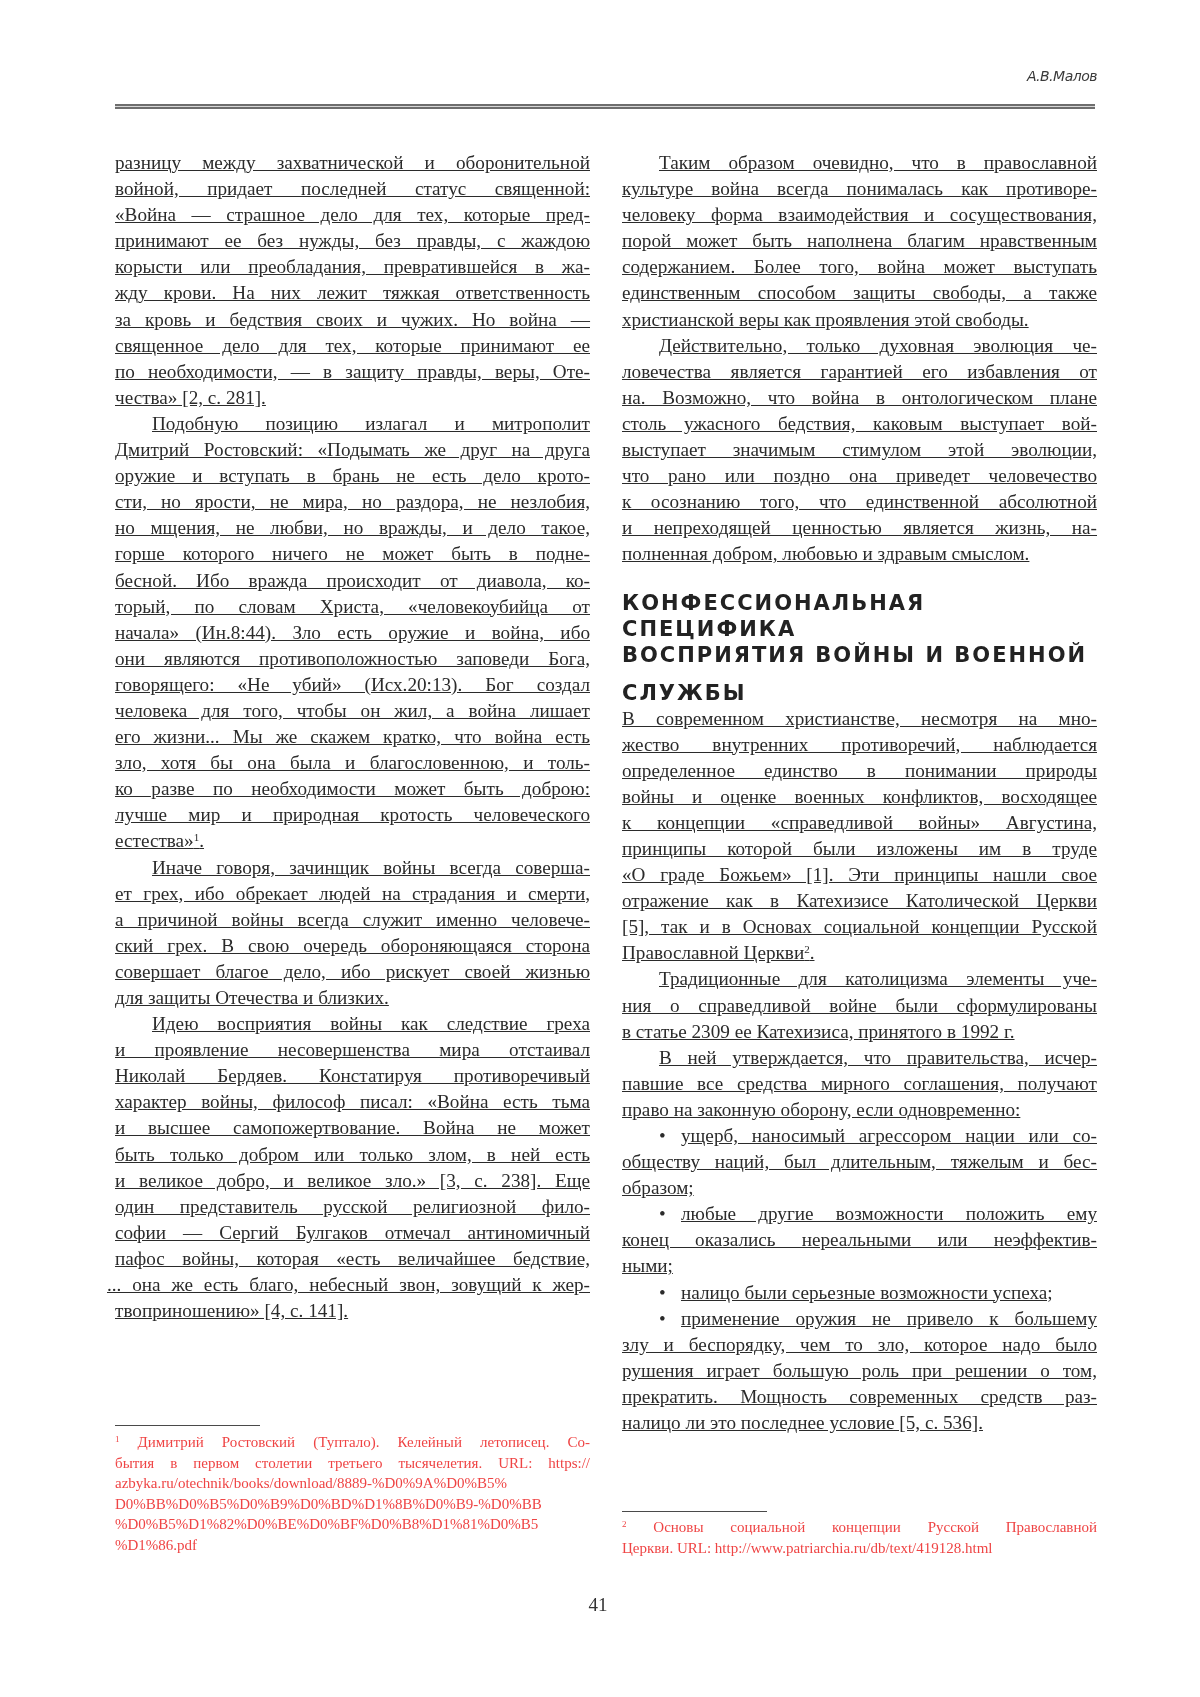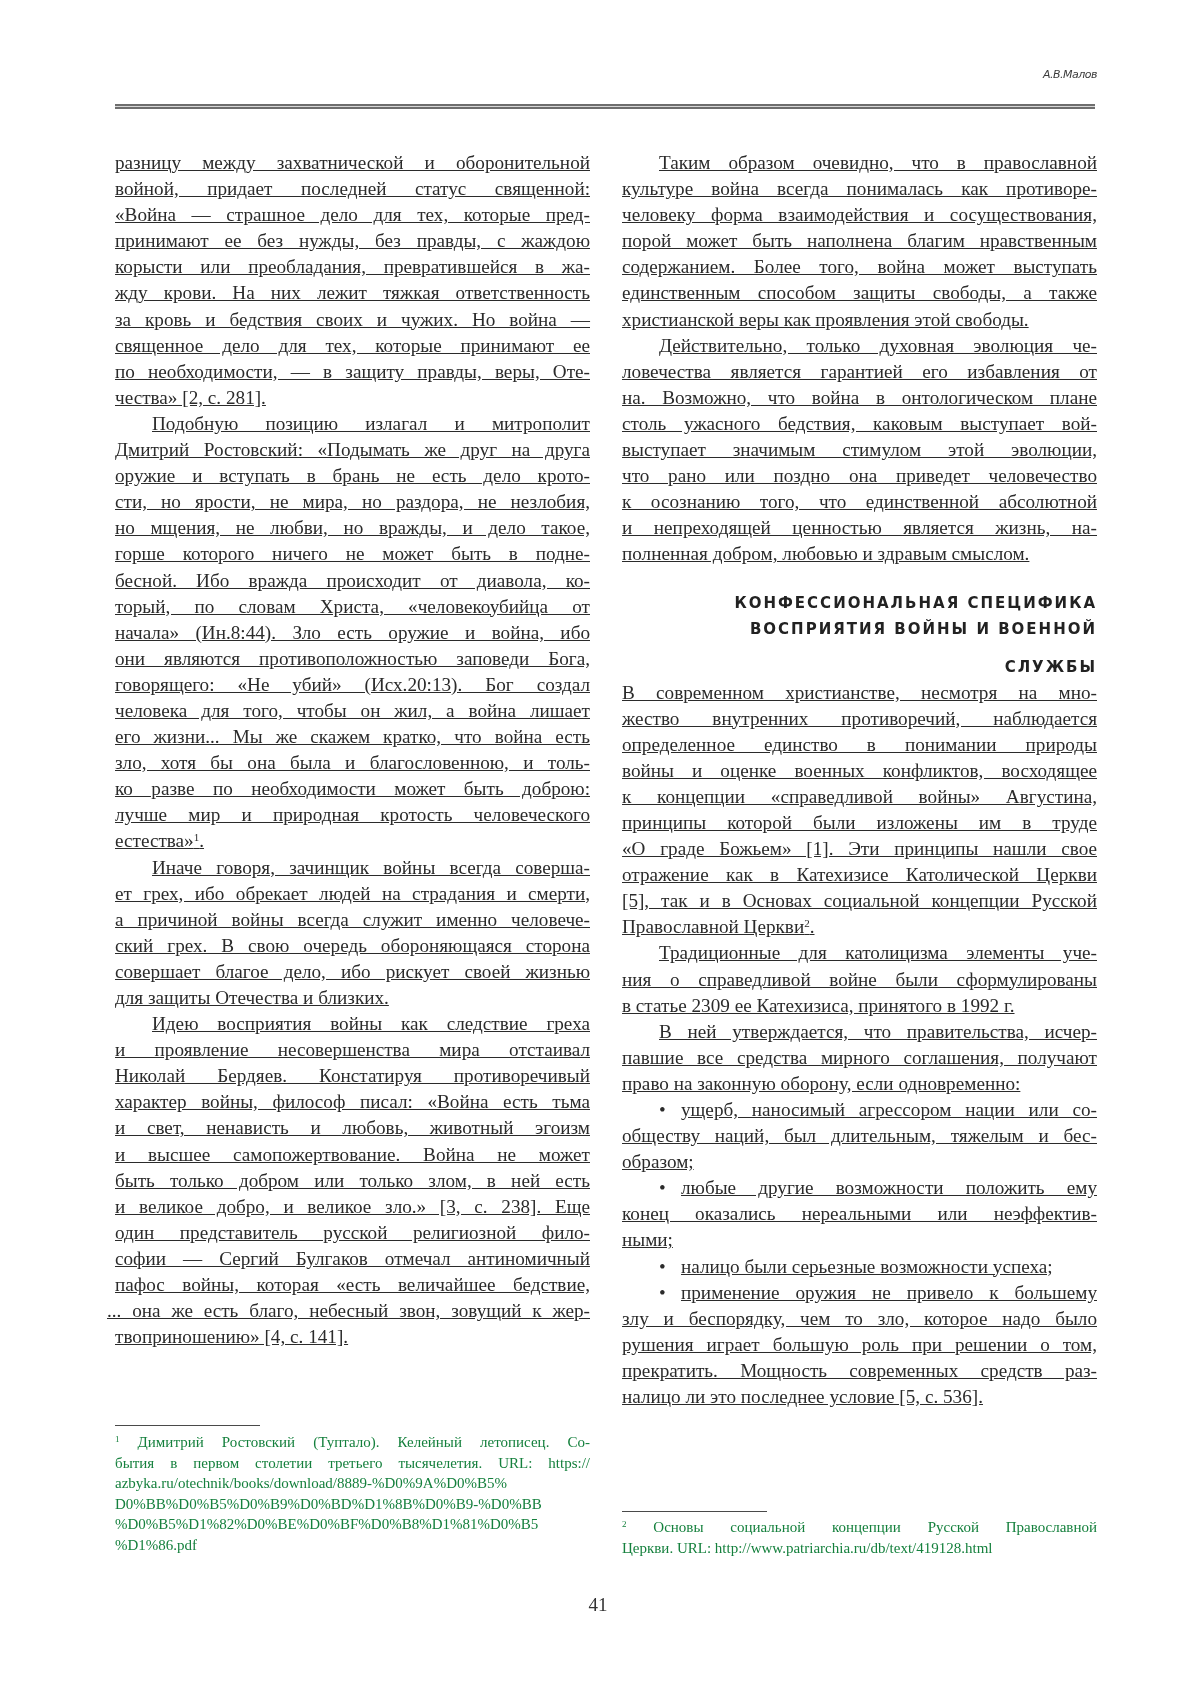--- a/index.html
+++ b/index.html
@@ -1,47 +1,47 @@
 <!DOCTYPE html>
 <html><head>
 <meta charset="utf-8">
 <style>
   html, body { margin: 0; padding: 0; background: #ffffff; }
   body { width: 1200px; height: 1697px; position: relative; overflow: hidden; color: #2a2a2a; }
   .running-head {
     position: absolute; top: 68px; right: 103px;
-    font-family: "DejaVu Sans", sans-serif; font-style: italic; font-size: 11px;
+    font-family: "DejaVu Sans", sans-serif; font-style: italic; font-size: 14px;
     color: #3a3a3a; letter-spacing: -0.5px;
   }
   .head-rule { position: absolute; left: 115px; width: 980px; top: 104px; height: 5px; }
   .head-rule .l1 { height: 2px; background: #6e6e6e; }
   .head-rule .gap { height: 1px; background: #d8d8d8; }
   .head-rule .l2 { height: 2px; background: #6e6e6e; }
 
   .col { position: absolute; top: 150px; width: 475px;
          font-family: "Liberation Serif", serif; font-size: 19.2px; line-height: 26.1px; color: #2b2b2b; }
   .col-left { left: 115px; }
   .col-right { left: 622px; }
   .para { margin: 0; text-align: justify; text-decoration: underline; }
   .line { display: block; white-space: nowrap; text-align-last: justify; text-align: justify; }
   .line.last { text-align-last: left; }
   .indent { padding-left: 37px; }
   .hang { margin-left: -8px; }
   sup { font-size: 11px; vertical-align: 6px; line-height: 0; }
 
   .section-title {
-    font-family: "DejaVu Sans", sans-serif; font-weight: bold; font-size: 15px;
-    letter-spacing: 2px; text-align: right; line-height: 26px; color: #222;
+    font-family: "DejaVu Sans", sans-serif; font-weight: bold; font-size: 21px;
+    letter-spacing: 2px; text-align: left; line-height: 26px; color: #222;
     margin: 22px 0 0 0;
   }
   .bullet-line .dot { display: inline-block; width: 22px; }
 
   .fn-rule { position: absolute; height: 1px; background: #4a4a4a; width: 145px; }
   .footnote { position: absolute; width: 475px;
-              font-family: "Liberation Serif", serif; font-size: 15px; line-height: 20.5px; color: #15803d; }
+              font-family: "Liberation Serif", serif; font-size: 15px; line-height: 20.5px; color: #ef4444; }
   .footnote .line { text-align-last: justify; }
   .footnote .line.last { text-align-last: left; }
   .footnote sup { font-size: 9px; vertical-align: 5px; }
 
   .page-number { position: absolute; top: 1594px; left: 0; width: 1196px; text-align: center;
                  font-family: "Liberation Serif", serif; font-size: 19px; color: #333; }
 </style>
 </head>
 <body>
 
@@ -90,21 +90,20 @@
       <span class="line"><span>а причиной войны всегда служит именно человече-</span></span>
       <span class="line"><span>ский грех. В свою очередь обороняющаяся сторона</span></span>
       <span class="line"><span>совершает благое дело, ибо рискует своей жизнью</span></span>
       <span class="line last"><span>для защиты Отечества и близких.</span></span>
     </p>
     <p class="para">
       <span class="line indent"><span>Идею восприятия войны как следствие греха</span></span>
       <span class="line"><span>и проявление несовершенства мира отстаивал</span></span>
       <span class="line"><span>Николай Бердяев. Констатируя противоречивый</span></span>
       <span class="line"><span>характер войны, философ писал: «Война есть тьма</span></span>
-      <span class="line"><span>и свет, ненависть и любовь, животный эгоизм</span></span>
       <span class="line"><span>и высшее самопожертвование. Война не может</span></span>
       <span class="line"><span>быть только добром или только злом, в ней есть</span></span>
       <span class="line"><span>и великое добро, и великое зло.» [3, с. 238]. Еще</span></span>
       <span class="line"><span>один представитель русской религиозной фило-</span></span>
       <span class="line"><span>софии — Сергий Булгаков отмечал антиномичный</span></span>
       <span class="line"><span>пафос войны, которая «есть величайшее бедствие,</span></span>
       <span class="line hang"><span>... она же есть благо, небесный звон, зовущий к жер-</span></span>
       <span class="line last"><span>твоприношению» [4, с. 141].</span></span>
     </p>
   </div>

